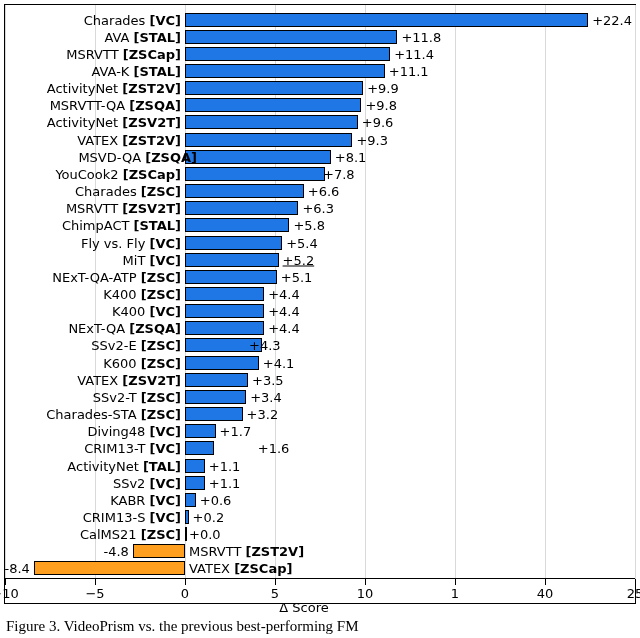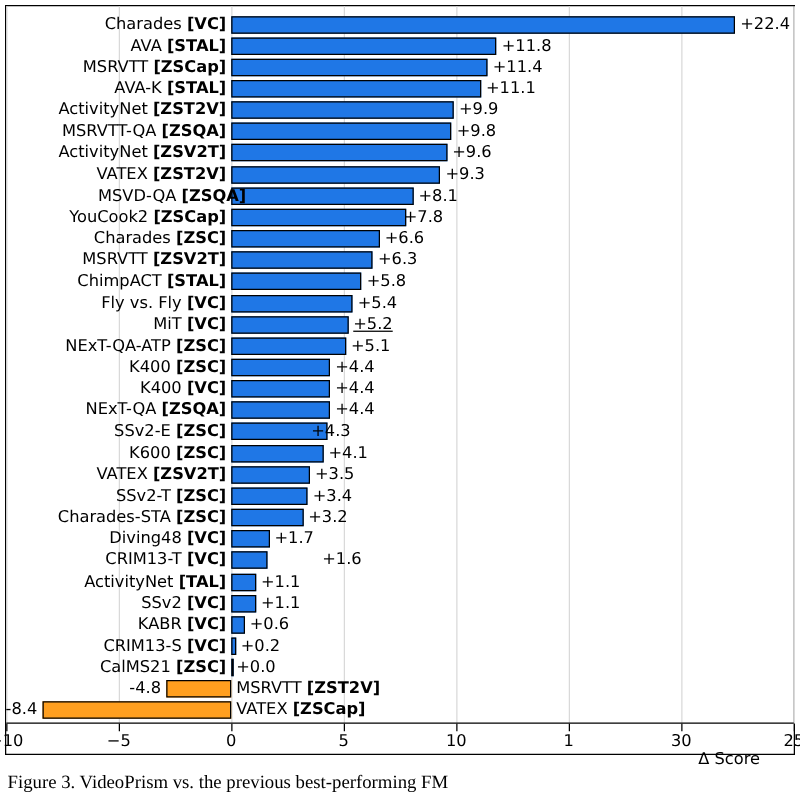--- a/index.html
+++ b/index.html
@@ -283,22 +283,22 @@
       <div class="tick-label" style="left: 90px;">−5</div>
       <div class="tick" style="left: 180px;"></div>
       <div class="tick-label" style="left: 180px;">0</div>
       <div class="tick" style="left: 270px;"></div>
       <div class="tick-label" style="left: 270px;">5</div>
       <div class="tick" style="left: 360px;"></div>
       <div class="tick-label" style="left: 360px;">10</div>
       <div class="tick" style="left: 450px;"></div>
       <div class="tick-label" style="left: 450px;">1</div>
       <div class="tick" style="left: 540px;"></div>
-      <div class="tick-label" style="left: 540px;">30</div>
+      <div class="tick-label" style="left: 540px;">40</div>
       <div class="tick" style="left: 630px;"></div>
       <div class="tick-label" style="left: 630px;">25</div>
     </div>
 
 </div>
 
-<div style="position: absolute; left: 0px; width: 608px; top: 600px; text-align: right; font-size: 13px;">Δ Score</div>
+<div style="position: absolute; left: 0px; width: 608px; top: 600px; text-align: center; font-size: 13px;">Δ Score</div>
 
 <div class="caption" style="top: 618px; bottom: auto; position: absolute; left: 6px;">Figure 3. VideoPrism vs. the previous best-performing FM</div>
 
 </body></html>

